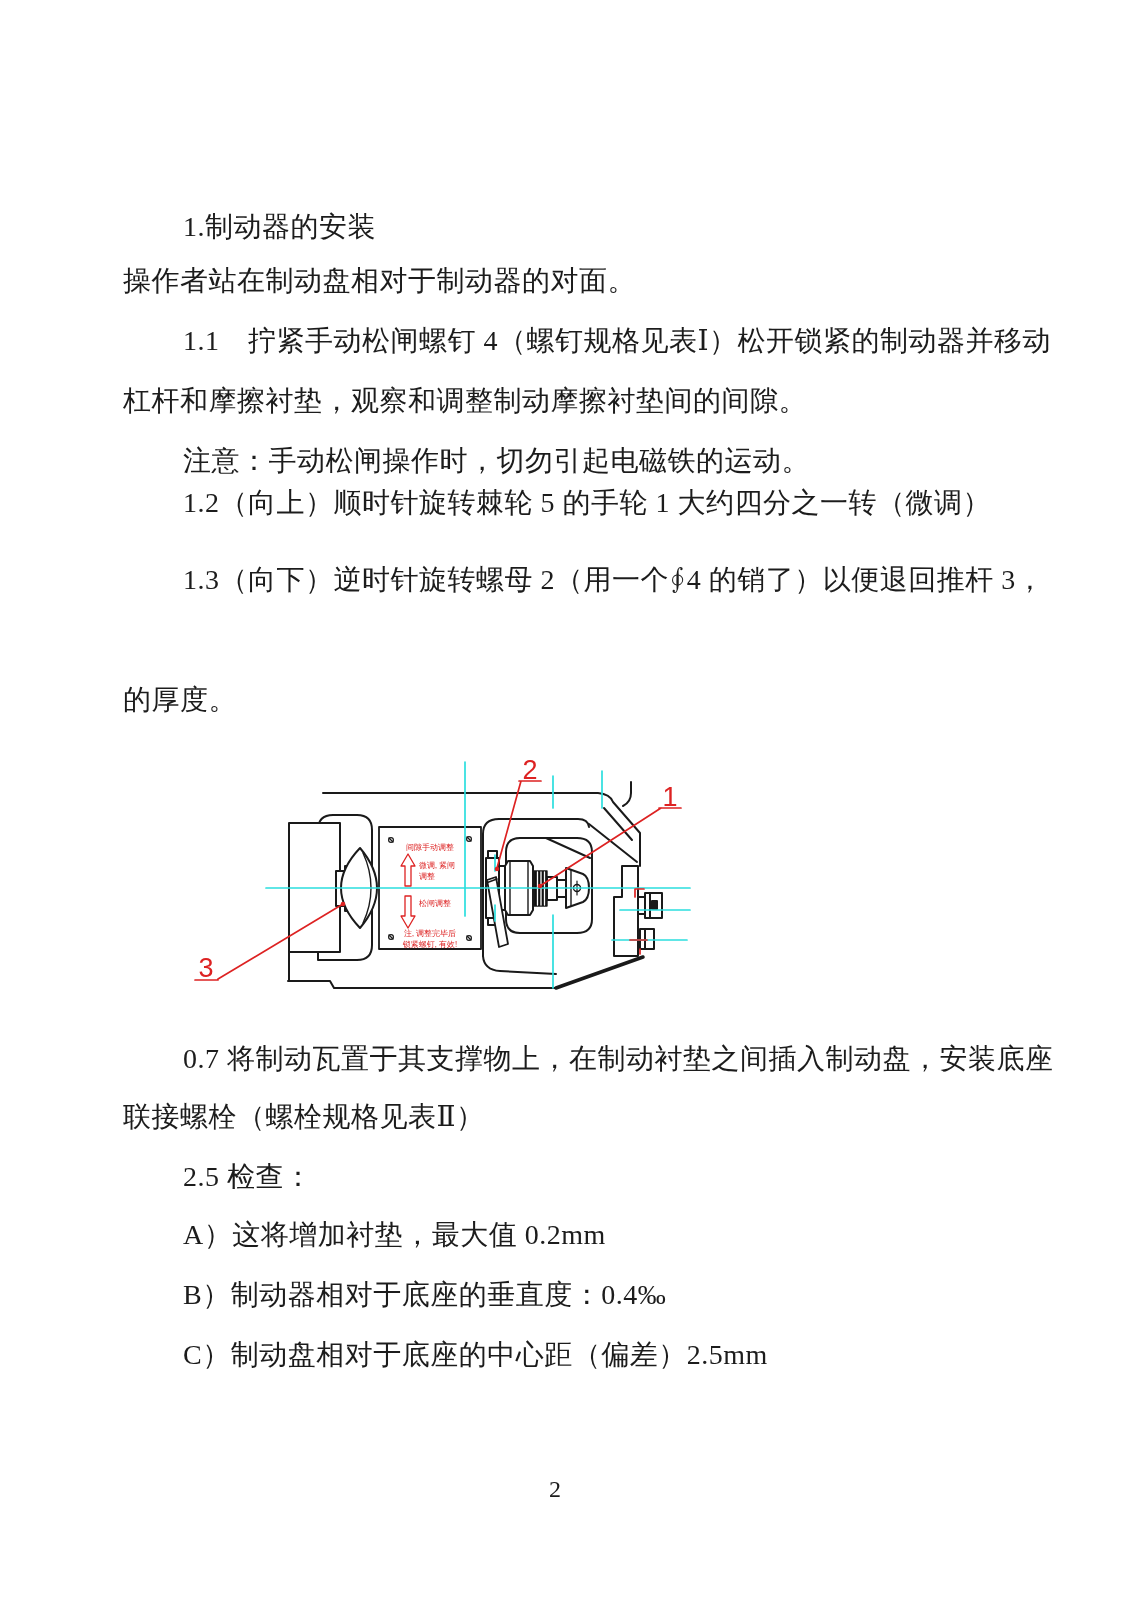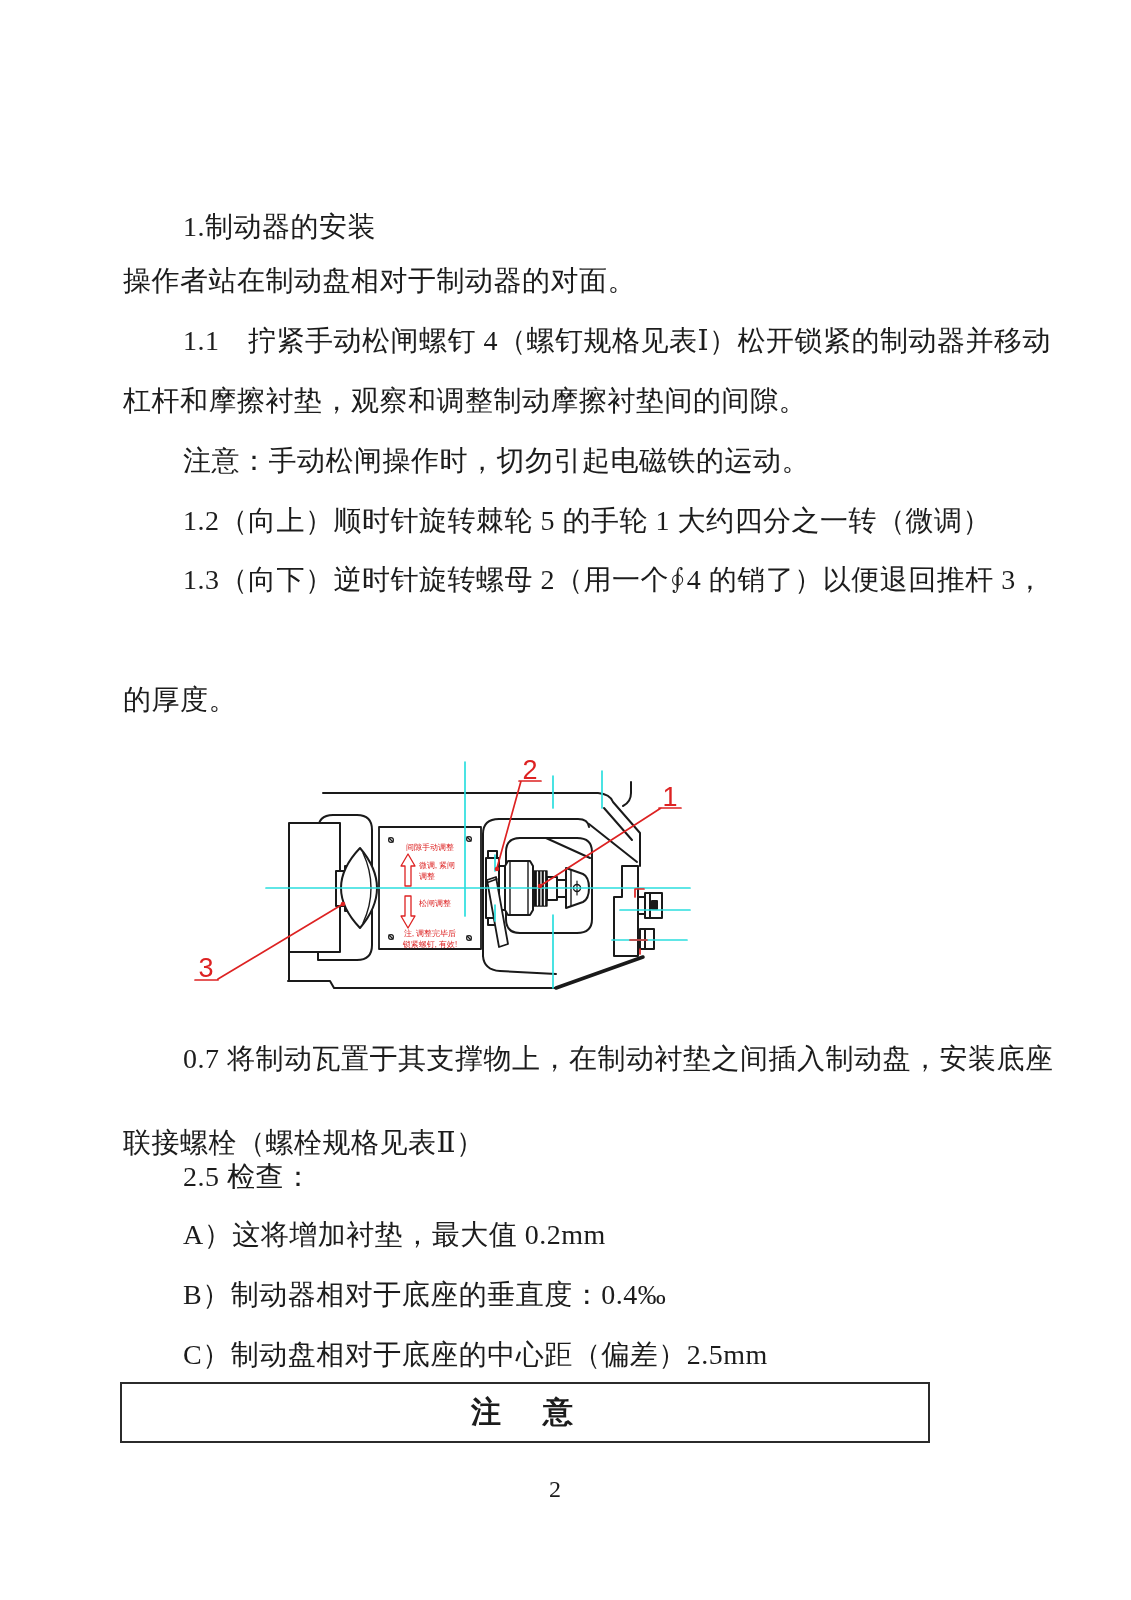--- a/index.html
+++ b/index.html
@@ -46,25 +46,25 @@
 </head>
 <body>
 
 <div class="page">
 
   <div class="tline indent" style="top:212px">1.制动器的安装</div>
   <div class="tline" style="top:266px">操作者站在制动盘相对于制动器的对面。</div>
   <div class="tline indent" style="top:326px">1.1　拧紧手动松闸螺钉 4（螺钉规格见表Ⅰ）松开锁紧的制动器并移动</div>
   <div class="tline indent" style="top:446px">注意：手动松闸操作时，切勿引起电磁铁的运动。</div>
   <div class="tline" style="top:386px">杠杆和摩擦衬垫，观察和调整制动摩擦衬垫间的间隙。</div>
-  <div class="tline indent" style="top:506px">1.2（向上）顺时针旋转棘轮 5 的手轮 1 大约四分之一转（微调）</div>
+  <div class="tline indent" style="top:488px">1.2（向上）顺时针旋转棘轮 5 的手轮 1 大约四分之一转（微调）</div>
   <div class="tline indent" style="top:565px">1.3（向下）逆时针旋转螺母 2（用一个∮4 的销了）以便退回推杆 3，</div>
   <div class="tline" style="top:685px">的厚度。</div>
   <div class="tline indent" style="top:1044px">0.7 将制动瓦置于其支撑物上，在制动衬垫之间插入制动盘，安装底座</div>
-  <div class="tline" style="top:1128px">联接螺栓（螺栓规格见表Ⅱ）</div>
+  <div class="tline" style="top:1102px">联接螺栓（螺栓规格见表Ⅱ）</div>
   <div class="tline indent" style="top:1162px">2.5 检查：</div>
   <div class="tline indent" style="top:1220px">A）这将增加衬垫，最大值 0.2mm</div>
   <div class="tline indent" style="top:1280px">B）制动器相对于底座的垂直度：0.4‰</div>
   <div class="tline indent" style="top:1340px">C）制动盘相对于底座的中心距（偏差）2.5mm</div>
 
   <svg style="position:absolute;left:180px;top:740px" width="530" height="256" viewBox="180 740 530 256" fill="none" stroke-linejoin="round" stroke-linecap="round">
 
     <g stroke="#1a1a1a" stroke-width="2">
 
       <path d="M323,793 H598 Q610,794 613,802 L640,833 V866"></path>
@@ -167,19 +167,16 @@
         <circle cx="343" cy="904" r="2.3"></circle>
       </g>
       <g font-family="'Liberation Sans','DejaVu Sans',sans-serif" font-size="27" fill="#dd2222" stroke="none">
         <text x="530" y="779" text-anchor="middle">2</text>
         <text x="670" y="806" text-anchor="middle">1</text>
         <text x="206" y="977" text-anchor="middle">3</text>
       </g>
     </g>
   </svg>
 
-  <div class="notice-box">
-    <span class="notice-text">注　意</span>
-  </div>
 
   <div class="pagenum">2</div>
 
 </div>
 
 </body></html>

